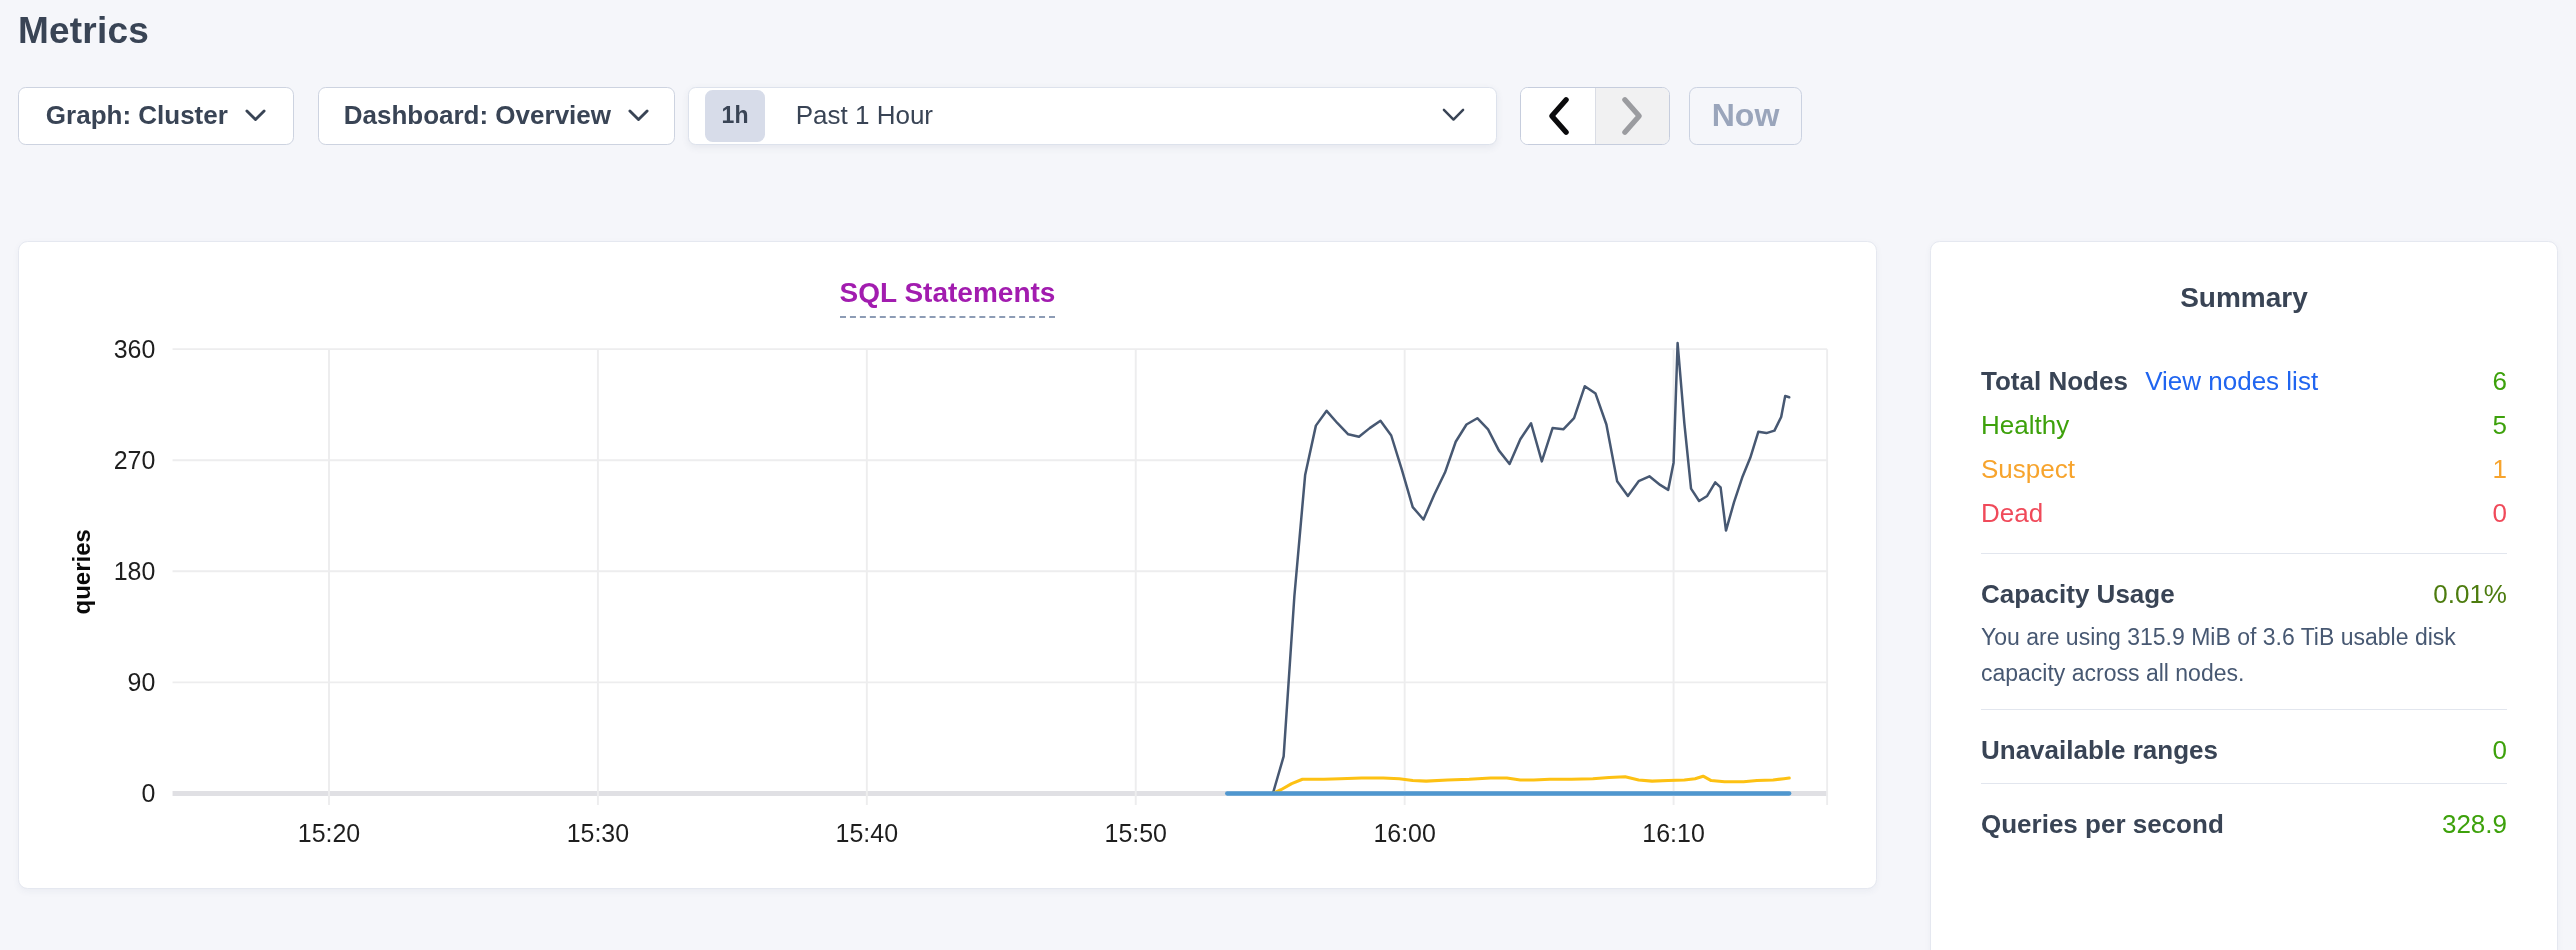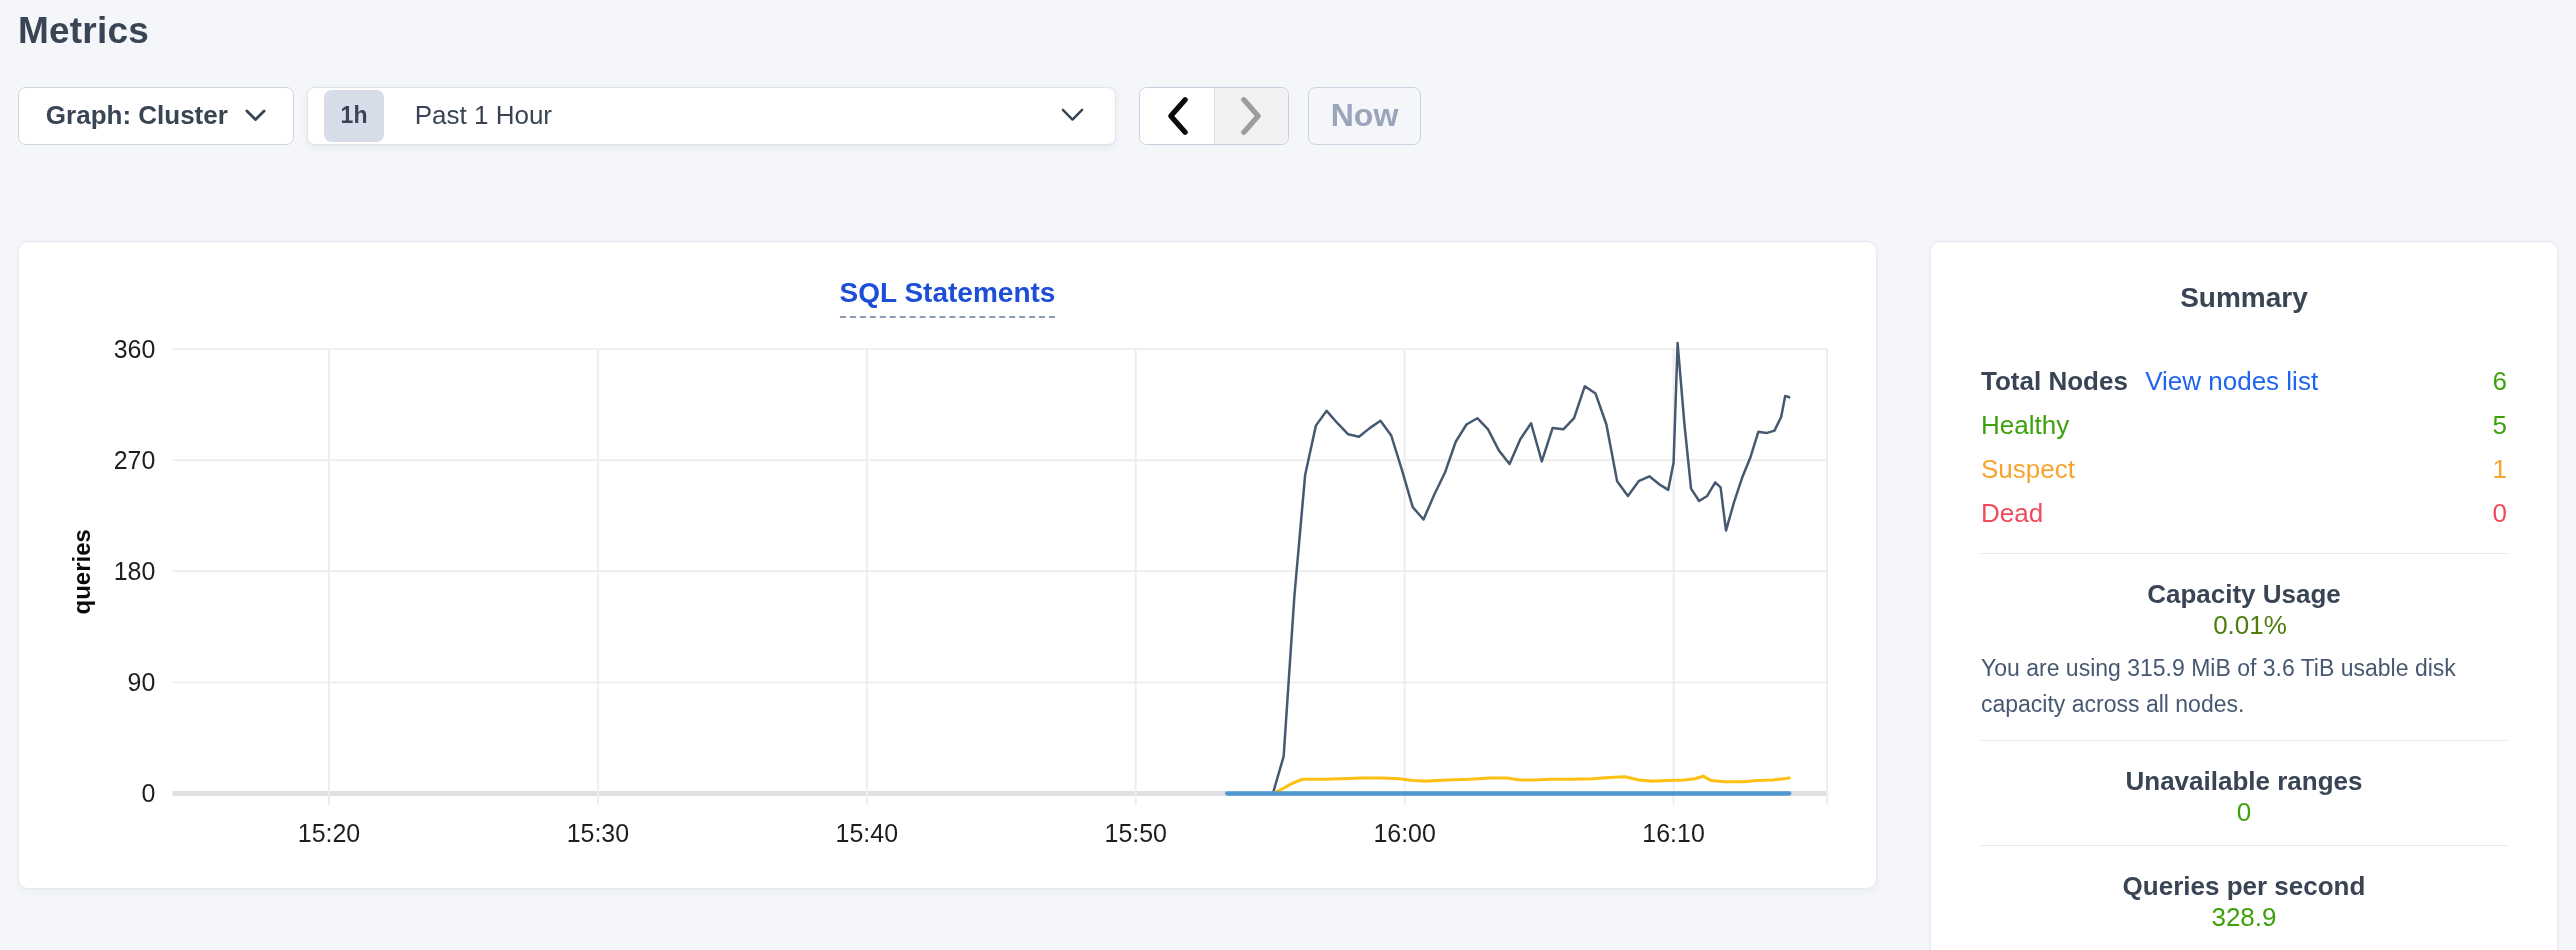--- a/index.html
+++ b/index.html
@@ -50,39 +50,39 @@
 
   
   .content { display: flex; margin-top: 96px; align-items: flex-start; }
   .card {
     background: #ffffff; border: 1px solid #e5e8f0; border-radius: 9.6px;
     box-shadow: 0 2.9px 6.7px rgba(56,76,108,0.05);
   }
   .chart-card { width: 1859px; height: 648px; position: relative; }
   .chart-title-wrap { text-align: center; padding-top: 35px; height: 82px; }
   .chart-title {
-    display: inline-block; font-size: 28px; font-weight: 700; color: #1d4ed8;
+    display: inline-block; font-size: 28px; font-weight: 700; color: #a21caf;
     border-bottom: 2.9px dashed #8d9cb5; padding-bottom: 7.7px; cursor: pointer;
   }
   #chart-svg { display: block; width: 1859px; height: 533px; }
   #chart-svg text.tick { font-size: 26px; fill: #1e1e1e; font-weight: 500; font-family: "Liberation Sans", sans-serif; }
   #chart-svg text.ylab { font-size: 25px; fill: #0a0a0a; font-weight: 700; font-family: "Liberation Sans", sans-serif; }
 
   
   .summary-card { width: 629px; margin-left: 53px; height: 825px; padding: 0 50px; }
   .sum-title { text-align: center; font-size: 28px; font-weight: 700; color: #394455; margin-top: 40px; }
   .sum-rows { margin-top: 46px; }
   .sum-row { display: flex; align-items: center; justify-content: space-between; height: 44px; font-size: 26px; }
   .sum-left { display: flex; align-items: baseline; gap: 17.3px; }
   .sum-label-strong { font-weight: 700; color: #394455; }
   .sum-link { color: #2065f0; font-weight: 500; text-decoration: none; cursor: pointer; }
   .sum-value { font-weight: 500; }
   .sum-divider { border: none; border-top: 1.9px solid #e2e6ee; margin: 17.3px 0 0 0; }
   .sum-section { margin-top: 25px; }
-  .sum-sec-head { display: flex; align-items: center; justify-content: space-between; font-size: 26px; flex-direction: column; }
+  .sum-sec-head { display: flex; justify-content: space-between; font-size: 26px; }
   .sum-sec-label { font-weight: 700; color: #394455; }
   .sum-sec-value { font-weight: 500; }
   .sum-desc { margin-top: 9.6px; font-size: 23px; line-height: 36px; color: #475872; font-weight: 400; }
 </style>
 </head>
 <body>
 
 <div class="page">
 
   <div class="page-title">Metrics</div>
@@ -90,20 +90,28 @@
   <div class="controls">
     <div class="ctl dropdown dd-graph">
       <span>Graph: Cluster</span>
       <span style="display:flex;">
         <svg width="21" height="13.4" viewBox="0 0 22 14">
             <polyline points="2,2 11,11 20,2" stroke="#394455" stroke-width="3" fill="none" stroke-linecap="round" stroke-linejoin="round"></polyline>
           </svg>
       </span>
     </div>
 
+    <div class="ctl dropdown dd-dashboard">
+      <span>Dashboard: Overview</span>
+      <span style="display:flex;">
+        <svg width="21" height="13.4" viewBox="0 0 22 14">
+            <polyline points="2,2 11,11 20,2" stroke="#394455" stroke-width="3" fill="none" stroke-linecap="round" stroke-linejoin="round"></polyline>
+          </svg>
+      </span>
+    </div>
 
     <div class="ctl time-selector">
       <span class="time-badge">1h</span>
       <span class="time-label">Past 1 Hour</span>
       <span class="time-chevron">
         <svg width="23" height="14.4" viewBox="0 0 24 15">
             <polyline points="2,2 12,12 22,2" stroke="#394455" stroke-width="2.6" fill="none" stroke-linecap="round" stroke-linejoin="round"></polyline>
           </svg>
       </span>
     </div>

